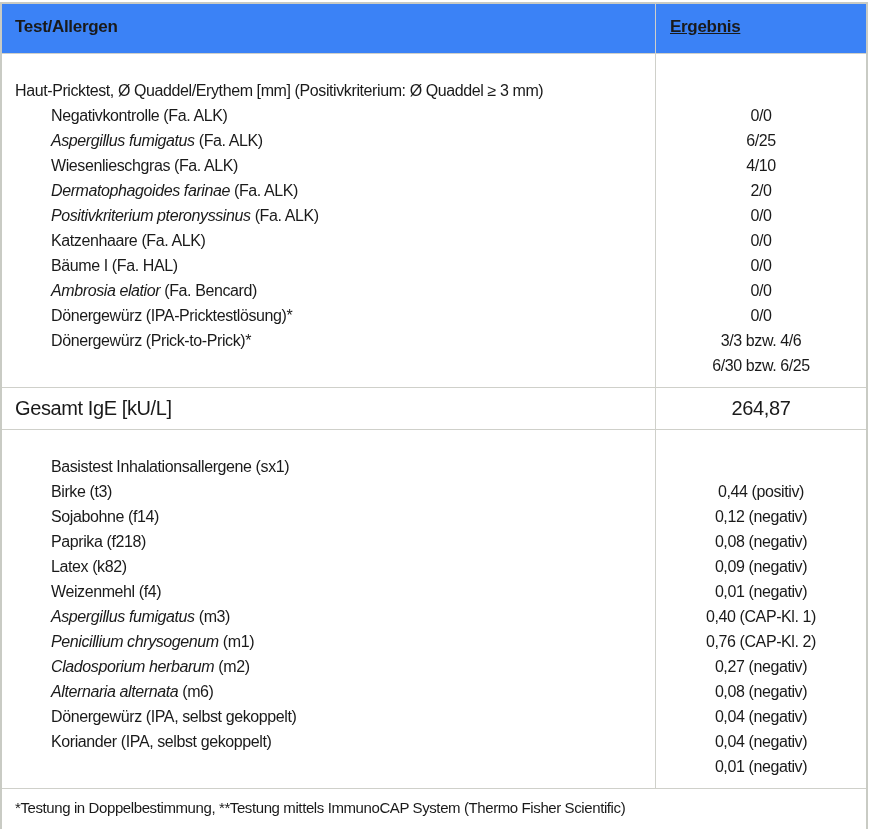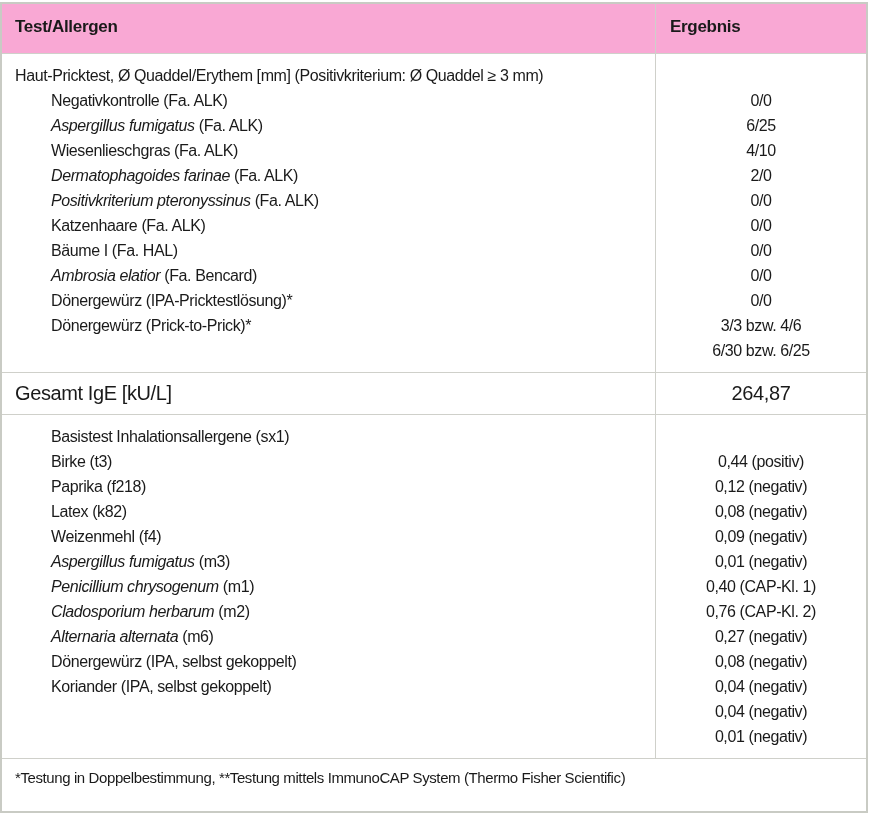--- a/index.html
+++ b/index.html
@@ -4,24 +4,24 @@
   <style>
     html, body { margin: 0; padding: 0; background: #ffffff; }
     body { width: 872px; height: 829px; position: relative; overflow: hidden;
            font-family: "Liberation Sans", sans-serif; color: #1a1a1a; }
     .tbl { position: absolute; left: 0; top: 2px; width: 868px;
            border: 2px solid #c9cbc4; border-collapse: collapse; box-sizing: border-box; }
     .row { display: flex; border-bottom: 1px solid #cfd0ca; box-sizing: border-box; }
     .row:last-child { border-bottom: none; }
     .c1 { width: 654px; box-sizing: border-box; border-right: 1px solid #cfd0ca; padding-left: 13px; }
     .c2 { flex: 1; box-sizing: border-box; text-align: center; }
-    .hdr { background: #f9a8d4; height: 50px; }
+    .hdr { background: #3b82f6; height: 50px; }
     .hdr .c1, .hdr .c2 { font-weight: bold; font-size: 17px; line-height: 46px; letter-spacing: -0.3px; }
-    .hdr .c2 { text-align: left; padding-left: 14px; }
-    .sect .c1, .sect .c2 { padding-top: 9px; padding-bottom: 9px; font-size: 16px; line-height: 25px;
+    .hdr .c2 { text-align: left; padding-left: 14px; text-decoration: underline; }
+    .sect .c1, .sect .c2 { padding-top: 24px; padding-bottom: 9px; font-size: 16px; line-height: 25px;
                            letter-spacing: -0.4px; transform-origin: left; }
     .line { height: 25px; white-space: nowrap; }
     .sub { padding-left: 36px; }
     .ital { font-style: italic; margin-top: 10px; }
     .single .c1, .single .c2 { line-height: 25px; padding-top: 8px; padding-bottom: 8px; font-size: 20px; letter-spacing: -0.4px; }
     .foot .c1 { width: 100%; border-right: none; font-size: 15px; line-height: 24px; padding-top: 7px; padding-bottom: 21px; letter-spacing: -0.4px; }
     .spacer { height: 25px; }
   </style>
 </head>
 <body>
@@ -65,20 +65,21 @@
 
   <div class="row single">
     <div class="c1">Gesamt IgE [kU/L]</div>
     <div class="c2">264,87</div>
   </div>
 
   <div class="row sect">
     <div class="c1">
       <div class="line sub"><span class="ital"></span><span>Basistest Inhalationsallergene (sx1)</span></div>
       <div class="line sub"><span class="ital"></span><span>Birke (t3)</span></div>
+      <div class="line sub"><span class="ital"></span><span>Sojabohne (f14)</span></div>
       <div class="line sub"><span class="ital"></span><span>Paprika (f218)</span></div>
       <div class="line sub"><span class="ital"></span><span>Latex (k82)</span></div>
       <div class="line sub"><span class="ital"></span><span>Weizenmehl (f4)</span></div>
       <div class="line sub"><span class="ital">Aspergillus fumigatus</span><span> (m3)</span></div>
       <div class="line sub"><span class="ital">Penicillium chrysogenum</span><span> (m1)</span></div>
       <div class="line sub"><span class="ital">Cladosporium herbarum</span><span> (m2)</span></div>
       <div class="line sub"><span class="ital">Alternaria alternata</span><span> (m6)</span></div>
       <div class="line sub"><span class="ital"></span><span>Dönergewürz (IPA, selbst gekoppelt)</span></div>
       <div class="line sub"><span class="ital"></span><span>Koriander (IPA, selbst gekoppelt)</span></div>
     </div>

